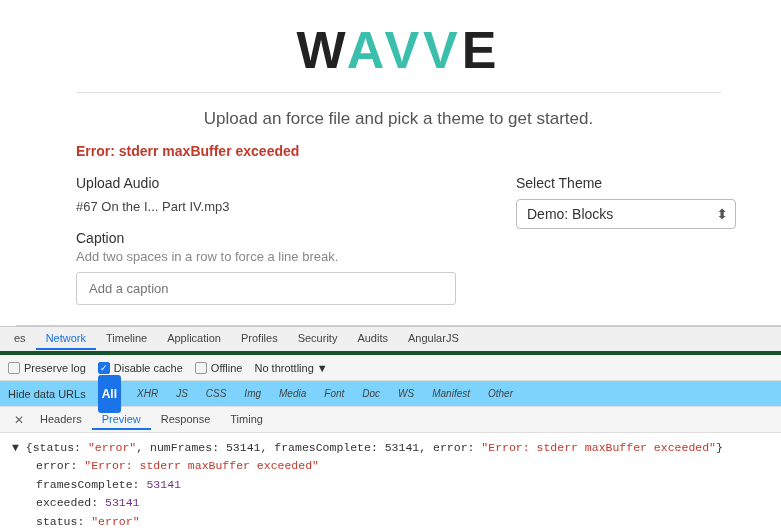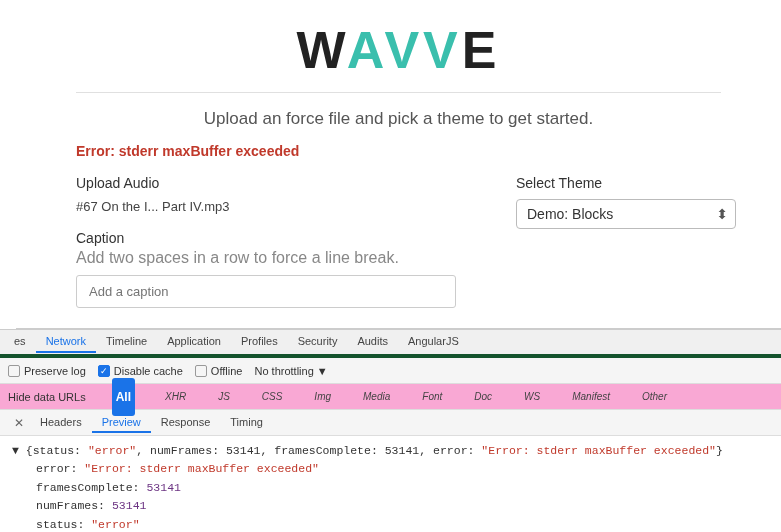--- a/index.html
+++ b/index.html
@@ -92,21 +92,21 @@
     }
 
     .caption-label {
       font-size: 14px;
       color: #333;
       font-weight: 500;
       margin-bottom: 3px;
     }
 
     .caption-hint {
-      font-size: 16px;
+      font-size: 13px;
       color: #888;
       margin-bottom: 8px;
     }
 
     .caption-input {
       width: 380px;
       border: 1px solid #ccc;
       border-radius: 3px;
       padding: 8px 12px;
       font-size: 13px;
@@ -214,23 +214,23 @@
       font-size: 11px;
       color: #333;
       display: flex;
       align-items: center;
       gap: 3px;
     }
 
     .filter-bar {
       display: flex;
       align-items: center;
-      gap: 20px;
+      gap: 6px;
       padding: 3px 8px;
-      background: #f9a8d4;
+      background: #7dd3fc;
       border-bottom: 1px solid #ddd;
       height: 26px;
     }
 
     .filter-bar-text {
       font-size: 11px;
       color: #333;
       margin-right: 6px;
     }
 
@@ -390,16 +390,16 @@
     <span class="subtab">Headers</span>
     <span class="subtab active">Preview</span>
     <span class="subtab">Response</span>
     <span class="subtab">Timing</span>
   </div>
 
   <div class="json-output">
     <div><span class="json-value">▼ {status: <span class="json-string-red">"error"</span>, numFrames: <span class="json-value">53141</span>, framesComplete: <span class="json-value">53141</span>, error: <span class="json-string-red">"Error: stderr maxBuffer exceeded"</span>}</span></div>
     <div class="json-indent"><span class="json-key">error: </span><span class="json-string-red">"Error: stderr maxBuffer exceeded"</span></div>
     <div class="json-indent"><span class="json-key">framesComplete: </span><span class="json-number">53141</span></div>
-    <div class="json-indent"><span class="json-key">numFrames: </span><span class="json-number">53141</span></div>
+    <div class="json-indent"><span class="json-key">exceeded: </span><span class="json-number">53141</span></div>
     <div class="json-indent"><span class="json-key">status: </span><span class="json-string-red">"error"</span></div>
   </div>
 </div>
 
 </body></html>

